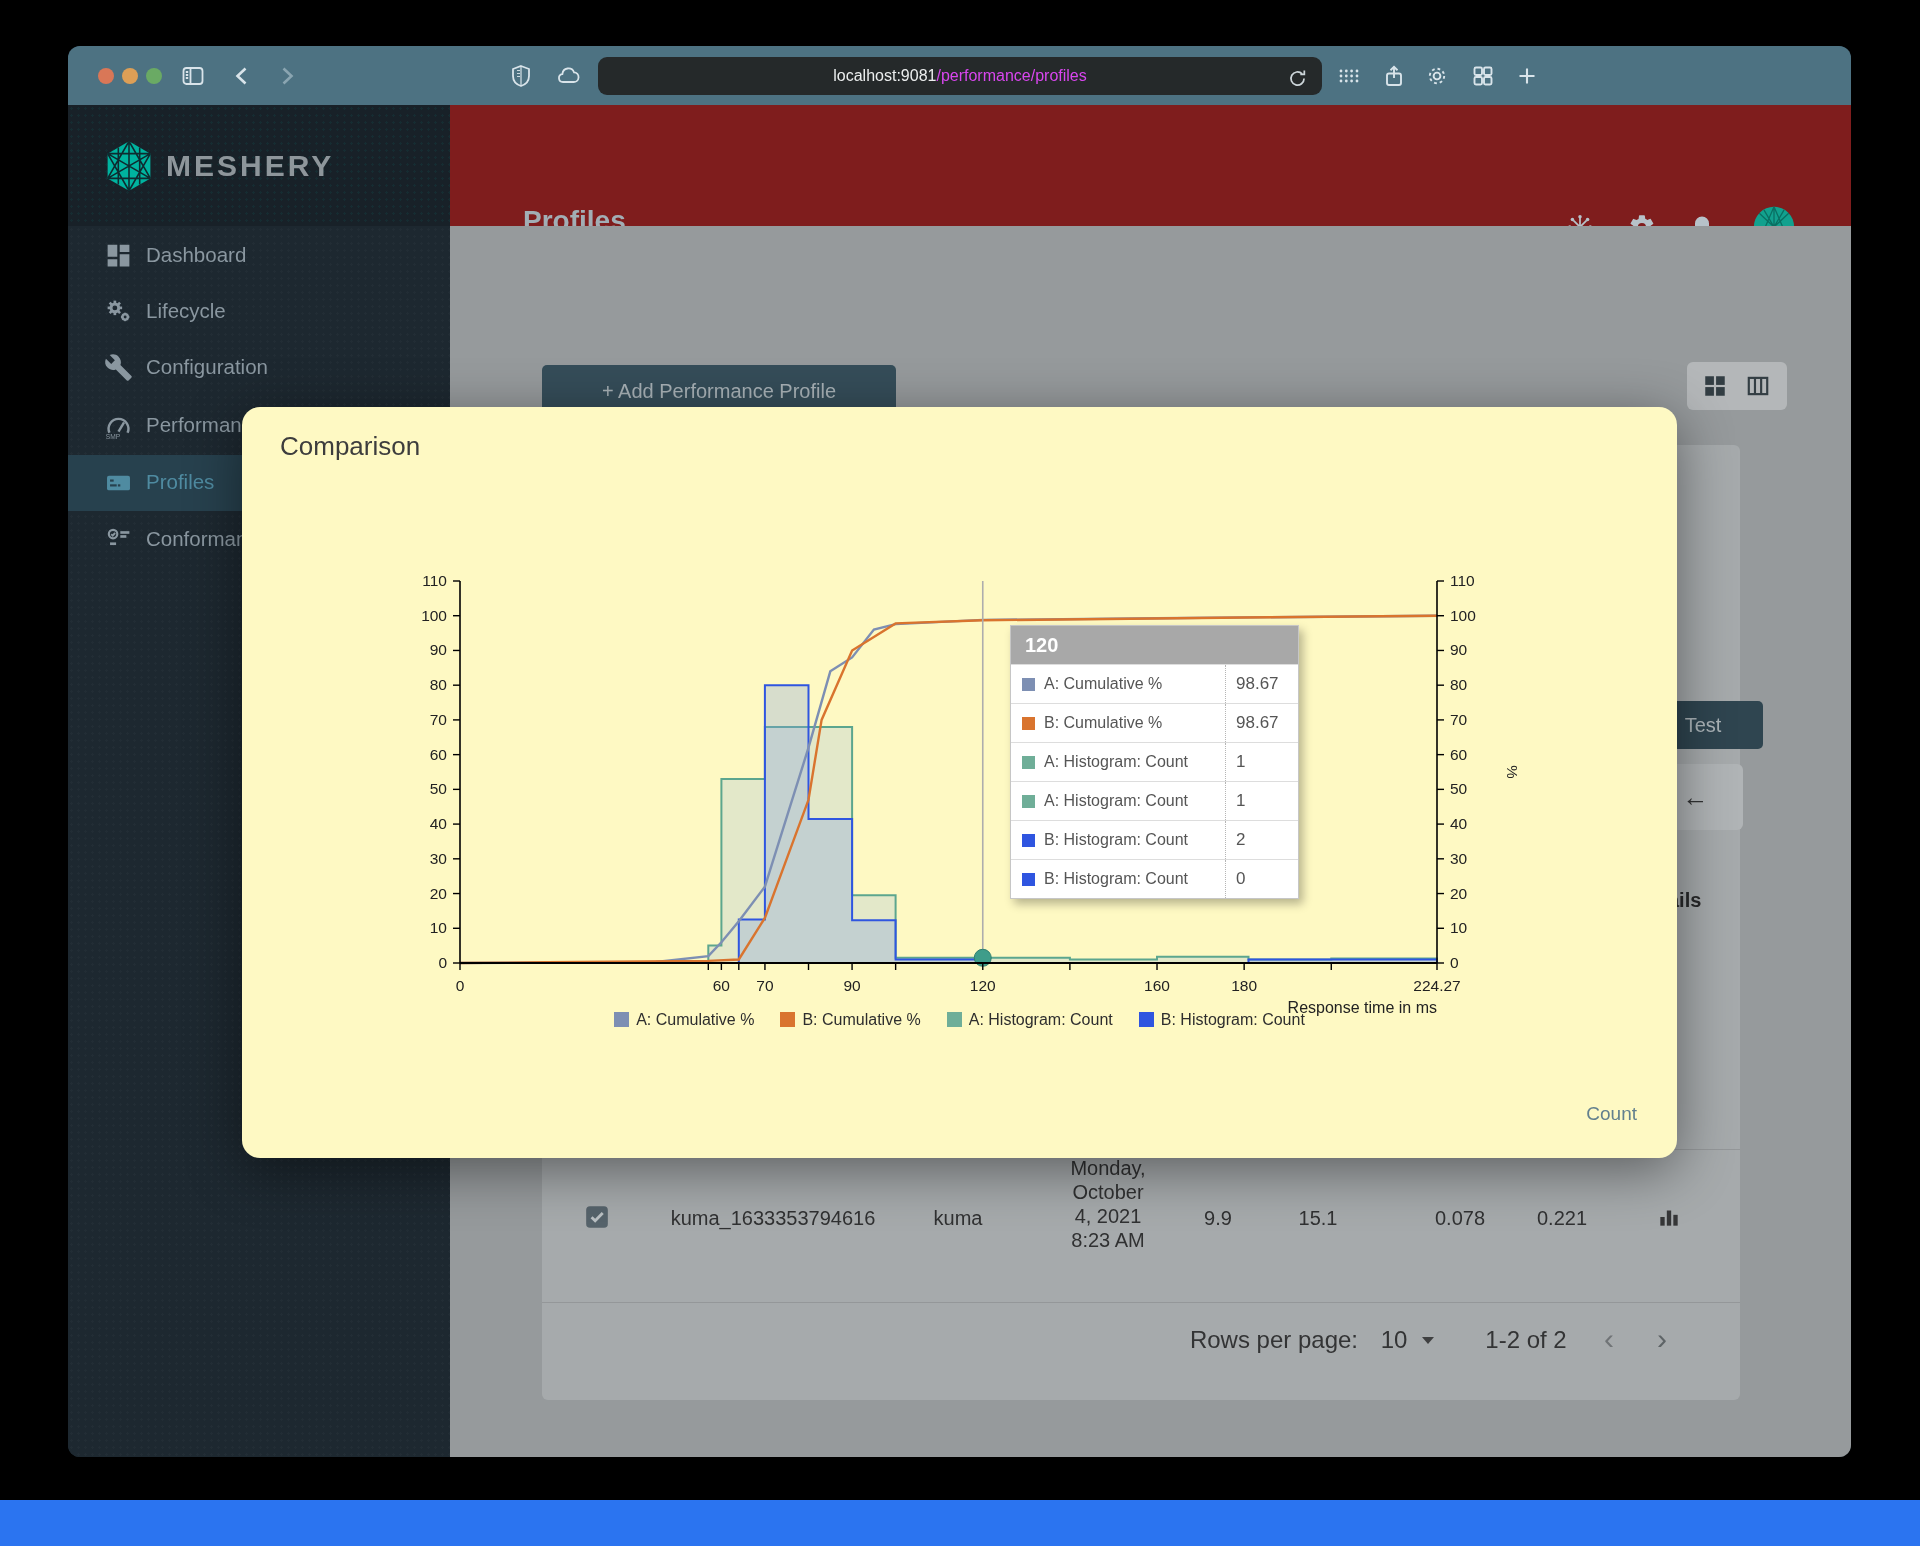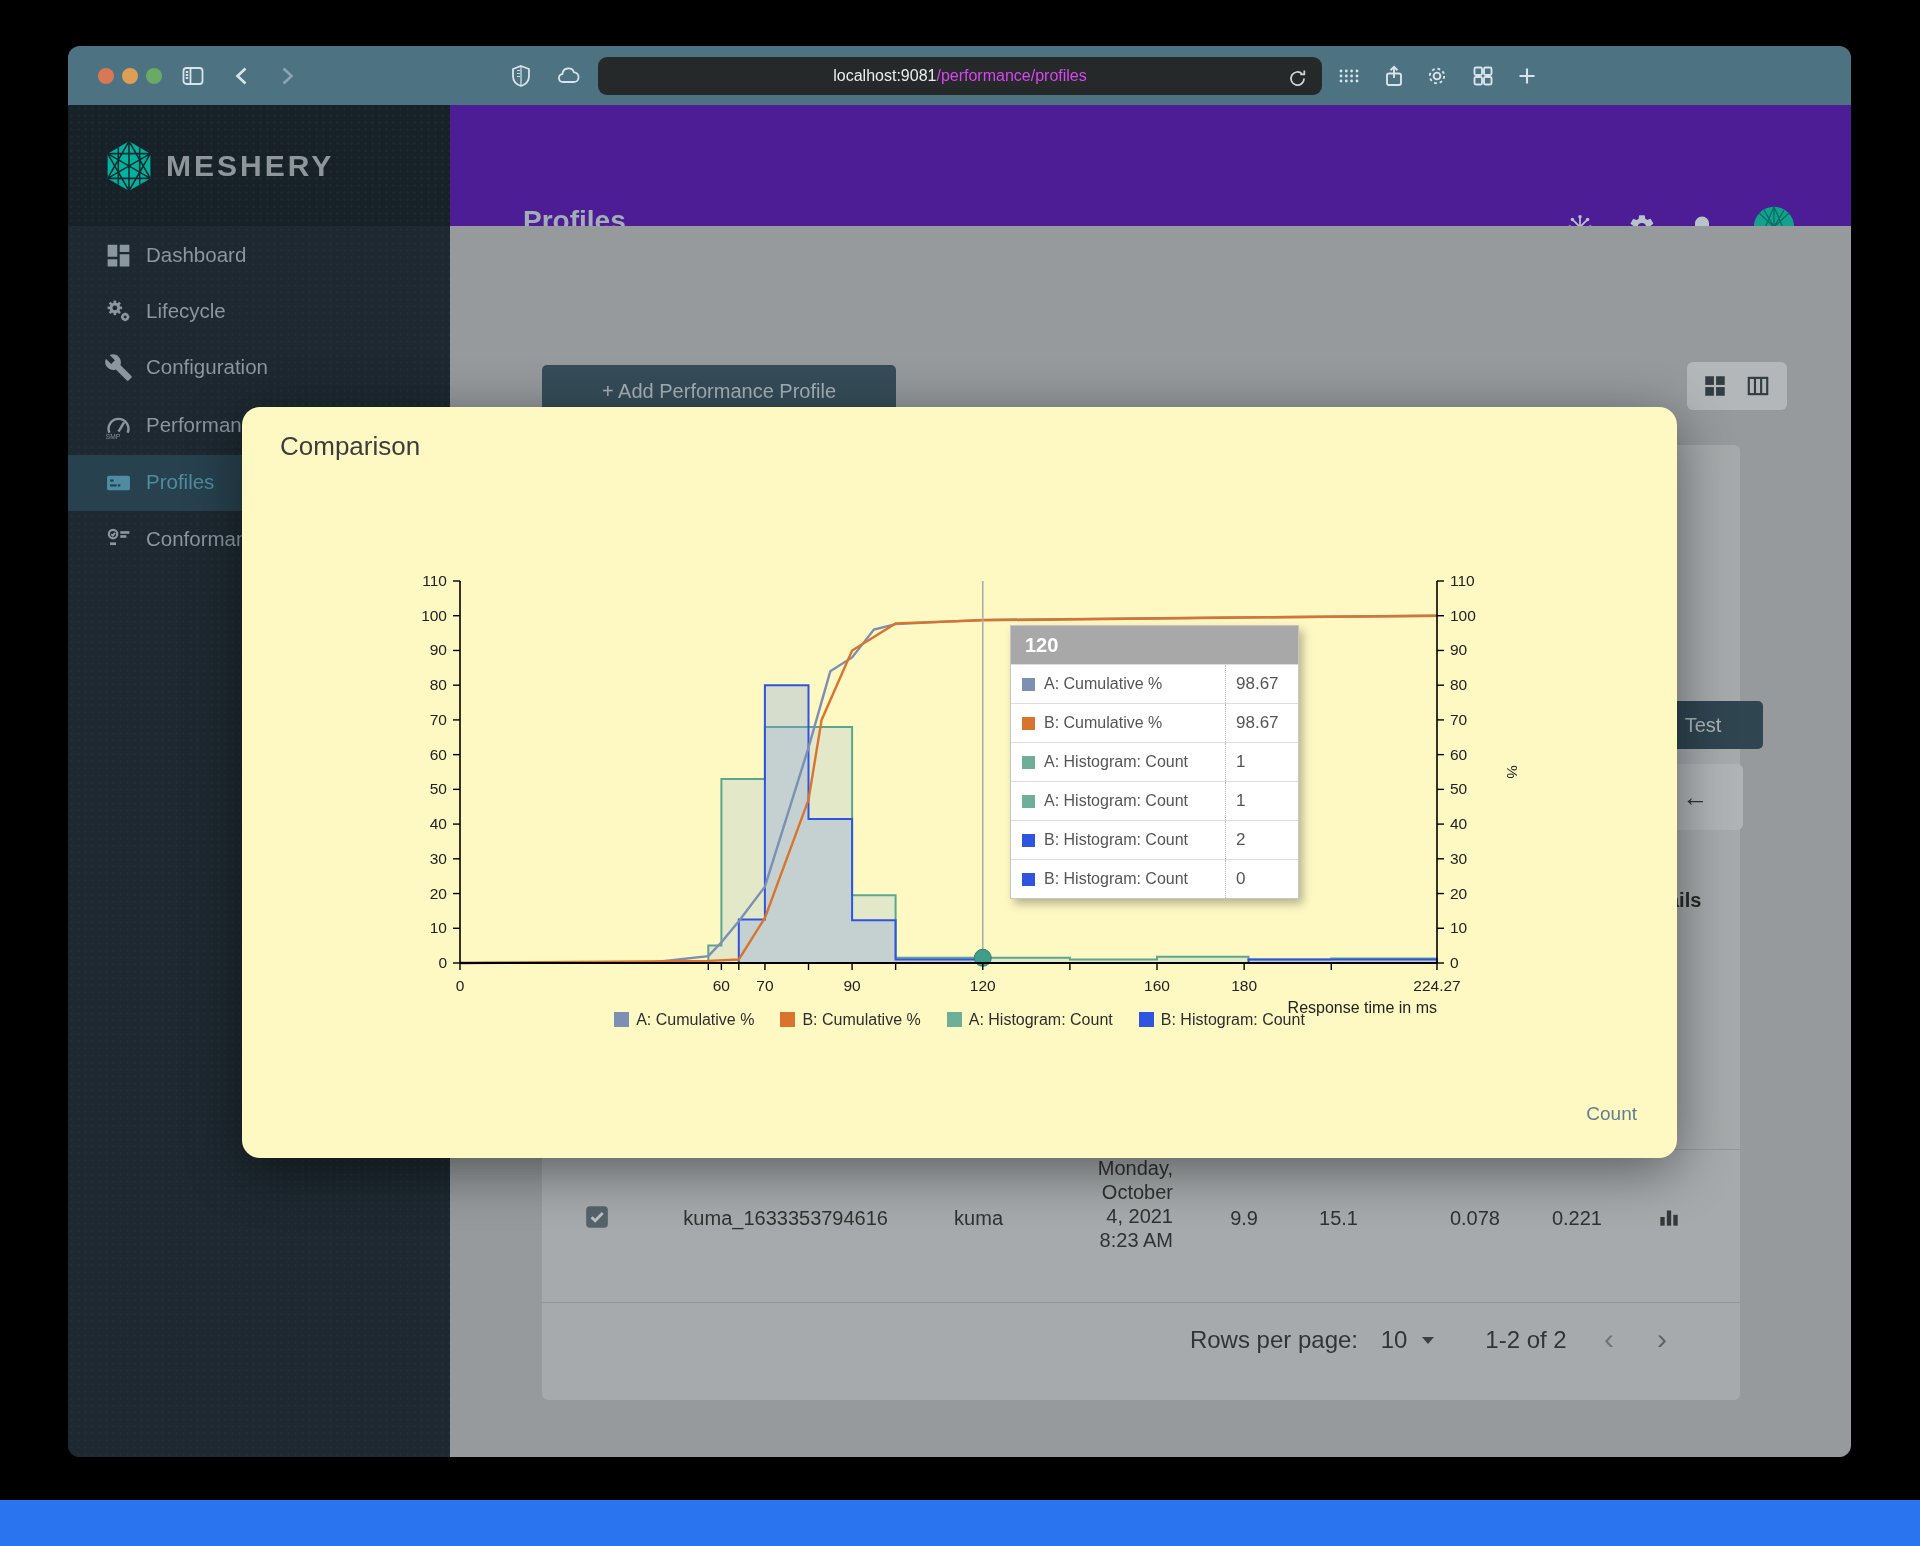--- a/index.html
+++ b/index.html
@@ -7,21 +7,21 @@
   
   .window{position:absolute;left:68px;top:46px;width:1783px;height:1411px;border-radius:12px;overflow:hidden;background:#22333e;box-shadow:0 25px 70px rgba(0,0,0,.65)}
   .chrome{position:absolute;left:0;top:0;width:100%;height:60px;background:#4d7282}
   .tl{position:absolute;top:22px;width:16px;height:16px;border-radius:50%}
   .cico{position:absolute;top:18px;width:24px;height:24px;color:#d9e4ea}
   .cico svg{width:100%;height:100%}
   .urlbar{position:absolute;left:530px;top:11px;width:724px;height:38px;border-radius:9px;background:#25292a;color:#eceeee;font-size:16px;line-height:38px;text-align:center}
   .url-path{color:#d946ef}
   .reload{position:absolute;right:14px;top:8px;width:21px;height:21px;color:#ccd5d9}
   
-  .appbar{position:absolute;left:0;top:59px;width:100%;height:121px;background:#4c1d95}
+  .appbar{position:absolute;left:0;top:59px;width:100%;height:121px;background:#7f1d1d}
   .logo{position:absolute;left:0;top:0;width:382px;height:121px;background:#182128;background-image:radial-gradient(rgba(0,179,159,.08) 1px,transparent 1.2px);background-size:7px 7px}
   .logo-text{position:absolute;left:98px;top:44px;font-size:30px;font-weight:bold;letter-spacing:3px;color:#8e969b}
   .app-title{position:absolute;left:455px;top:100px;font-size:28px;font-weight:bold;color:#a2aeb5}
   .hico{position:absolute;top:108px;width:28px;height:28px;color:#b7c2c9}
   .hico svg{width:100%;height:100%}
   
   .sidebar{position:absolute;left:0;top:180px;width:382px;height:1231px;background:#1d2830;background-image:radial-gradient(rgba(255,255,255,.025) 1px,transparent 1.2px);background-size:7px 7px}
   .side-item{position:absolute;left:0;width:382px;height:56px;color:#8a97a0;font-size:20.5px;cursor:pointer}
   .side-item.active{background:#27414e;color:#4f8ba1}
   .s-ico{position:absolute;left:36px;top:13px;width:29px;height:29px}
@@ -31,21 +31,21 @@
   .content{position:absolute;left:382px;top:180px;width:1401px;height:1231px;background:#b2b6b7;overflow:hidden}
   .add-btn{position:absolute;left:92px;top:139px;width:354px;height:53px;background:#3e5a67;border-radius:5px;color:#c8d2d7;font-size:20px;text-align:center;line-height:53px;cursor:pointer}
   .toggle{position:absolute;left:1237px;top:136px;width:100px;height:48px;background:#d7d9da;border-radius:6px}
   .tg{position:absolute;top:11px;width:26px;height:26px;color:#3c474d;cursor:pointer}
   .tg svg{width:100%;height:100%}
   .card{position:absolute;left:92px;top:219px;width:1198px;height:955px;background:#c6c9ca;border-radius:6px}
   .test-btn{position:absolute;left:1193px;top:475px;width:120px;height:48px;background:#37505c;border-radius:5px;color:#ccd5d9;font-size:20px;text-align:center;line-height:48px;cursor:pointer}
   .mini-panel{position:absolute;left:1198px;top:538px;width:95px;height:66px;background:#d2d5d6;border-radius:6px;text-align:center;line-height:66px;font-size:26px;color:#3a3a3a}
   .details-frag{position:absolute;left:1218px;top:663px;font-size:20px;font-weight:bold;color:#2e2e2e}
   .rowline{position:absolute;left:92px;width:1198px;height:1px;background:#b0b3b4}
-  .cell{position:absolute;font-size:20px;color:#383838;text-align:right;line-height:24px}
+  .cell{position:absolute;font-size:20px;color:#383838;text-align:center;line-height:24px}
   .pag{position:absolute;font-size:24px;color:#3c3c3c;line-height:32px}
   .caret{position:absolute;width:0;height:0;border-left:6px solid transparent;border-right:6px solid transparent;border-top:7px solid #4a4a4a}
   .chev{position:absolute;font-size:30px;color:#85898b;line-height:30px;cursor:pointer}
   .dim{position:absolute;left:382px;top:180px;width:1401px;height:1231px;background:rgba(13,18,21,.17);z-index:10}
   
   .modal{position:absolute;left:174px;top:361px;width:1435px;height:751px;background:#fef9c3;border-radius:18px;box-shadow:0 12px 55px rgba(0,0,0,.45);z-index:30}
   .modal-title{position:absolute;left:38px;top:24px;font-size:26px;color:#3d3d3d}
   #chart-svg{position:absolute;left:0;top:0}
   .tooltip{position:absolute;left:768px;top:218px;width:287px;background:#fff;border:1px solid #c6c6c6;box-shadow:4px 5px 9px rgba(0,0,0,.28);z-index:5}
   .tt-head{height:38px;background:#a8a8a8;color:#fff;font-weight:bold;font-size:20px;line-height:38px;padding-left:14px}

